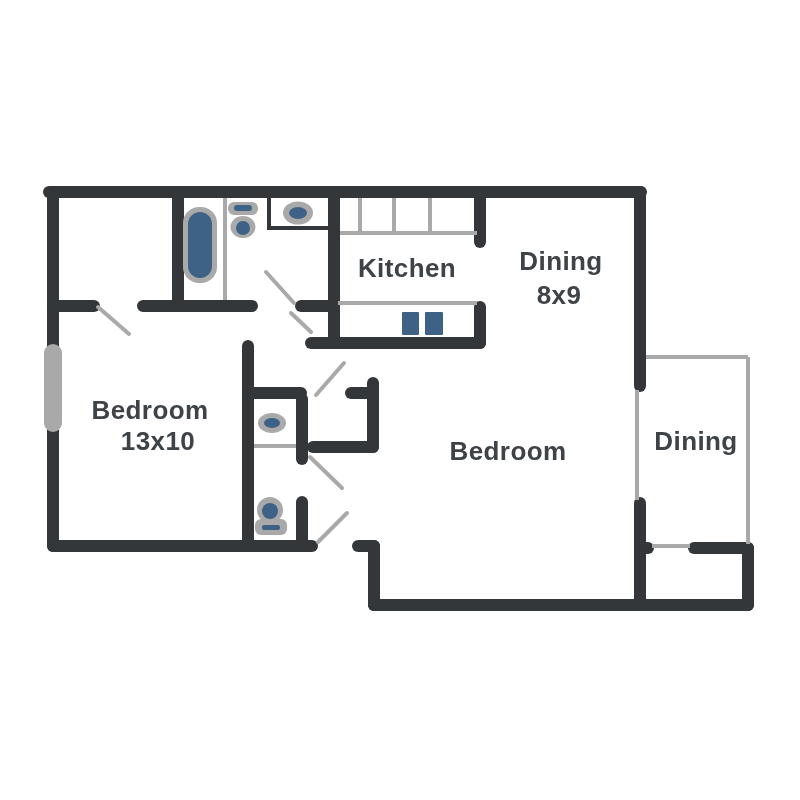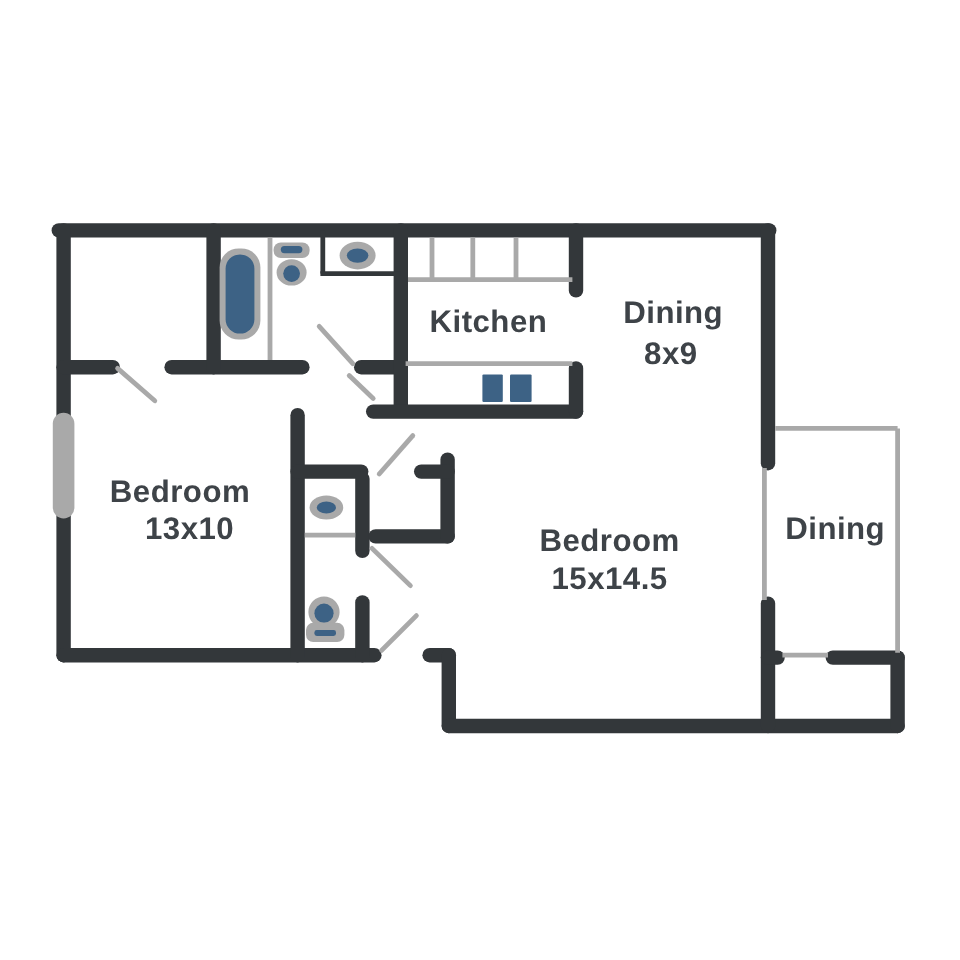--- a/index.html
+++ b/index.html
@@ -89,16 +89,15 @@
 
   <div class="room-label" style="left:150px;top:410px">Bedroom</div>
   <div class="room-label" style="left:158px;top:441px">13x10</div>
 
   <div class="room-label" style="left:407px;top:268px">Kitchen</div>
 
   <div class="room-label" style="left:561px;top:261px">Dining</div>
   <div class="room-label" style="left:559px;top:295px">8x9</div>
 
   <div class="room-label" style="left:508px;top:451px">Bedroom</div>
-  <div class="room-label" style="left:508px;top:482px">15x14.5</div>
 
   <div class="room-label" style="left:696px;top:441px">Dining</div>
 </div>
 
 </body></html>

